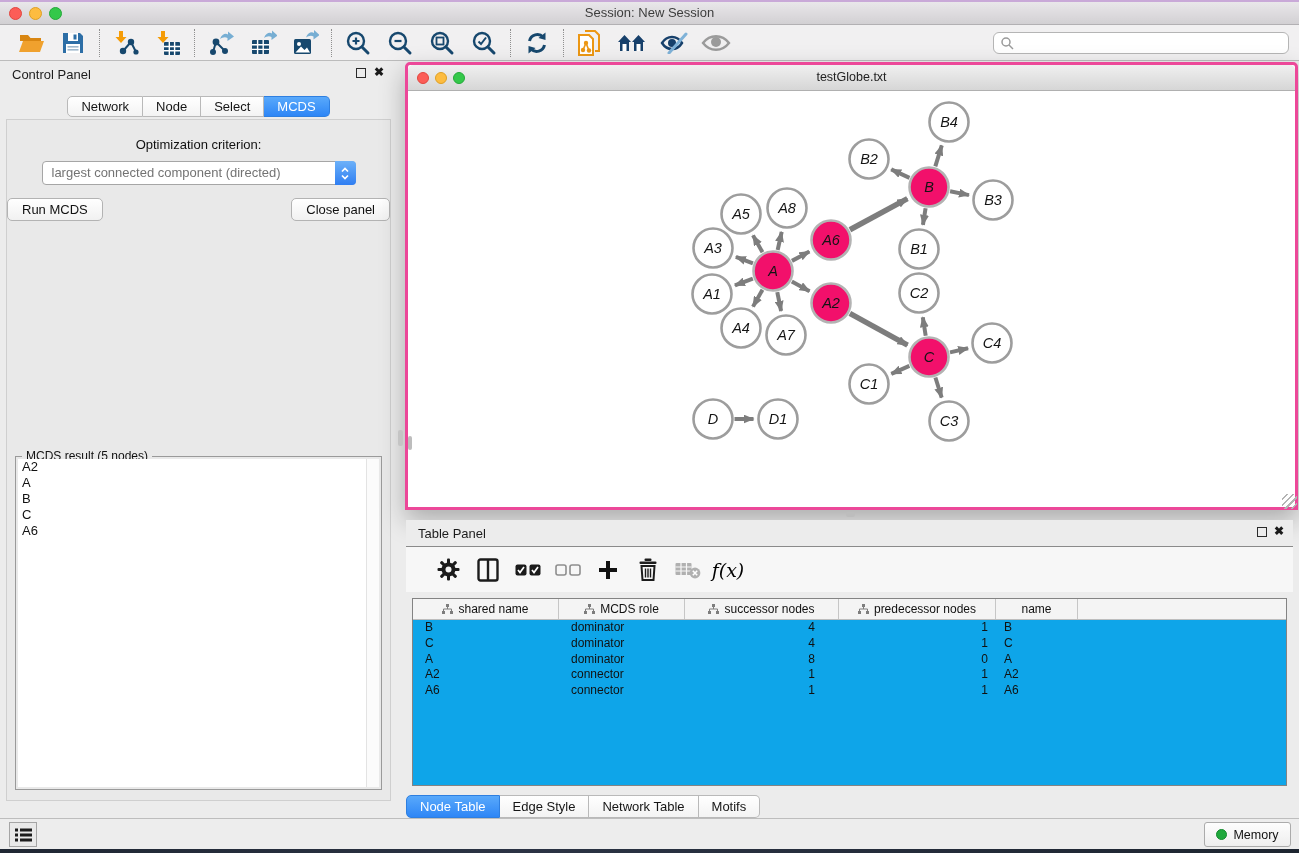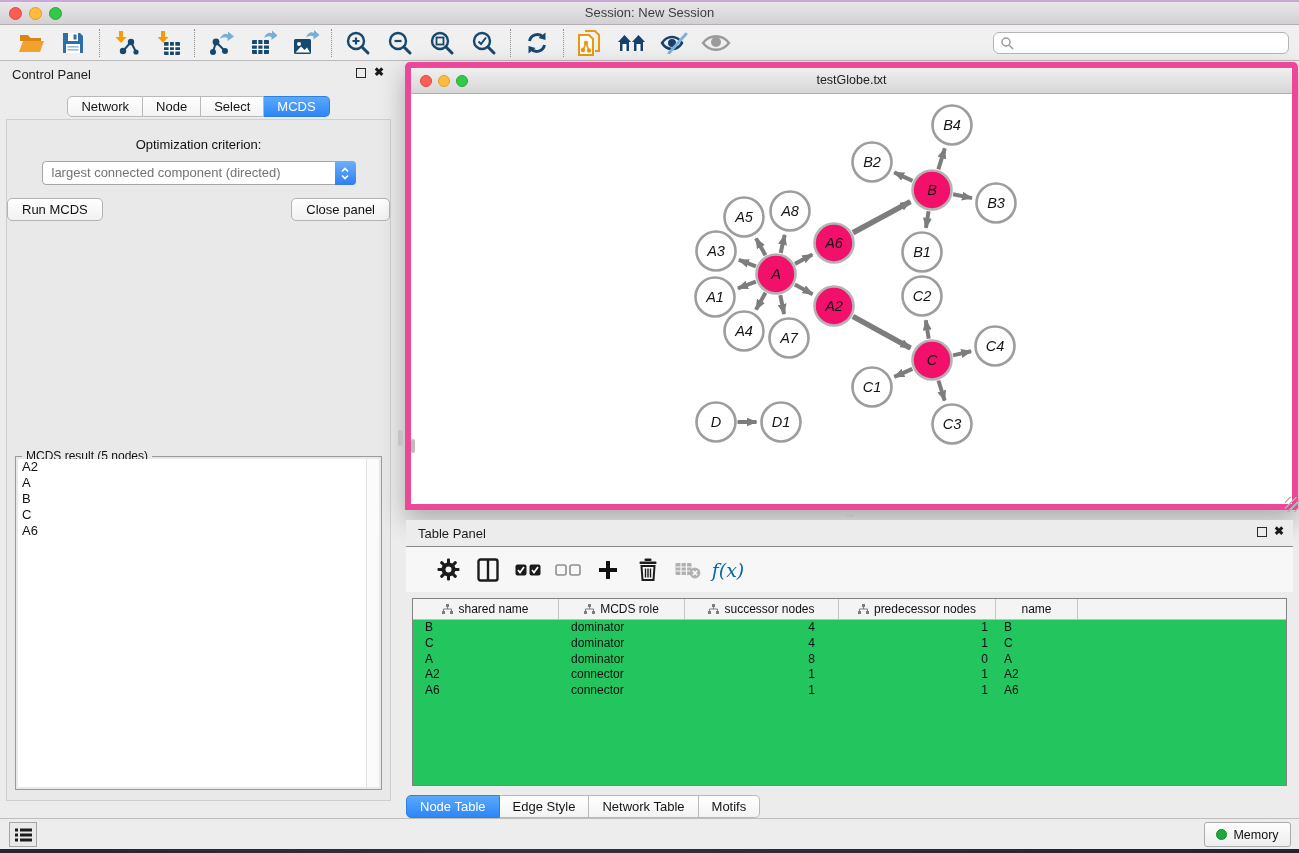--- a/index.html
+++ b/index.html
@@ -48,40 +48,40 @@
   #cp-buttons { display:flex; justify-content:space-between; gap:15px; margin-top:13px; }
   .push-btn { height:23px; padding:0 14px; background:linear-gradient(#ffffff,#f1f1f1); border:1px solid #b3b3b3; border-radius:5px; font-size:13px; color:#111; line-height:21px; }
 
   #mcds-box { position:absolute; left:8px; top:336px; width:367px; height:334px; border:1px solid #9a9a9a; }
   #mcds-legend { position:absolute; left:6px; top:-8px; background:#e9e9e9; padding:0 4px; font-size:12px; color:#111; }
   #mcds-list { position:absolute; left:2px; top:2px; right:2px; bottom:2px; background:#fff; }
   #mcds-list .scrolltrack { position:absolute; right:0; top:0; bottom:0; width:13px; background:#fbfbfb; border-left:1px solid #e3e3e3; }
   .mcds-item { font-size:13px; color:#111; padding-left:4px; line-height:16px; }
 
   
-  #net-window { left:405px; top:62px; width:893px; height:448px; background:#fff; border:6px solid #ec4899; border-radius:5px 5px 0 0; box-shadow:0 10px 26px rgba(0,0,0,.28); }
+  #net-window { left:405px; top:62px; width:893px; height:448px; background:#fff; border:3px solid #ec4899; border-radius:5px 5px 0 0; box-shadow:0 10px 26px rgba(0,0,0,.28); }
   #net-titlebar { position:relative; height:26px; background:linear-gradient(#f0f0f0,#d6d6d6); border-bottom:1px solid #b0b0b0; border-radius:5px 5px 0 0; }
   #net-titlebar .lights { top:7px; gap:6px; }
   #net-titlebar .light { width:12px; height:12px; }
   #net-titlebar .title { text-align:center; line-height:25px; font-size:12.5px; color:#222; }
   #net-canvas { position:relative; width:891px; height:420px;font-style:italic; }
   #vscroll-frag { position:absolute; left:0; top:345px; width:4px; height:14px; background:#bdbdbd; border-radius:2px; }
   #resize-grip { position:absolute; right:2px; bottom:2px; width:15px; height:15px;
      background:repeating-linear-gradient(135deg, transparent 0 3px, #b3b3b3 3px 4.5px); }
   #hsplit-frag { left:846px; top:512px; width:9px; height:5px; background:#bdbdbd; border-radius:2px; }
   #vsplit-frag { left:398px; top:430px; width:5px; height:16px; background:#c4c4c4; border-radius:2px; }
 
   
   #table-panel { left:406px; top:520px; width:887px; height:296px; background:#ececec; }
   #table-panel .panel-float { right:26px; } #table-panel .panel-close { right:9px; }
   #tp-toolbar { position:absolute; left:0; top:26px; width:887px; height:46px; background:#f7f7f7; border-top:1px solid #8a8a8a; display:flex; align-items:center; padding-left:22px; }
   .tp-btn { width:40px; height:36px; display:flex; align-items:center; justify-content:center; }
-  .fx-label { font-family:"DejaVu Serif", serif; font-style:italic; font-size:19px; color:#0369a1; }
-
-  #data-table { position:absolute; left:6px; top:78px; width:875px; height:188px; background:#22c55e; border:1px solid #838383; overflow:hidden; }
+  .fx-label { font-family:"DejaVu Serif", serif; font-style:italic; font-size:19px; color:#000000; }
+
+  #data-table { position:absolute; left:6px; top:78px; width:875px; height:188px; background:#0ea5e9; border:1px solid #838383; overflow:hidden; }
   .thead { display:flex; height:21px; background:#f4f4f4; border-bottom:1px solid #bdbdbd; }
   .th { display:flex; align-items:center; justify-content:center; gap:5px; font-size:12px; color:#111; border-right:1px solid #c6c6c6; }
   .tr { display:flex; height:15.8px; }
   .td { font-size:12px; color:#111; line-height:15.8px; white-space:nowrap; overflow:hidden; }
 
   .bottom-tabs { position:absolute; left:0; right:0; top:275px; display:flex; }
   .bottom-tabs .seg-tab { height:23px; line-height:21px; }
 
   
   #status-bar { left:0; top:818px; width:1299px; height:31px; background:#ededed; border-top:1px solid #bdbdbd; }

